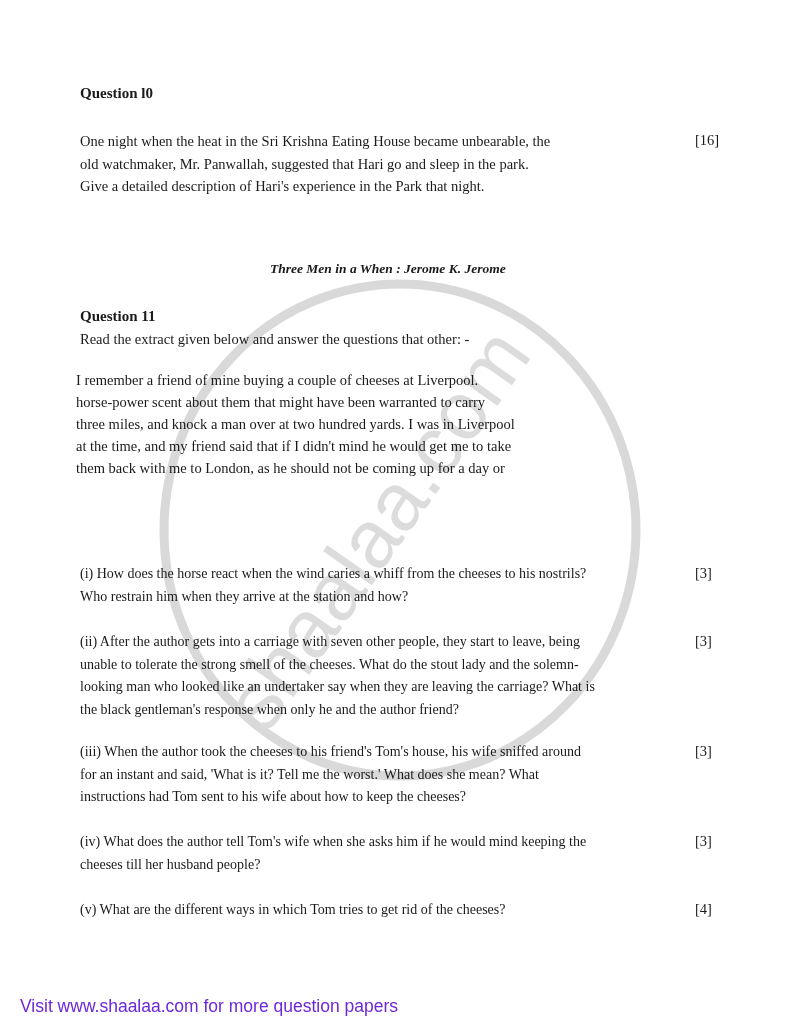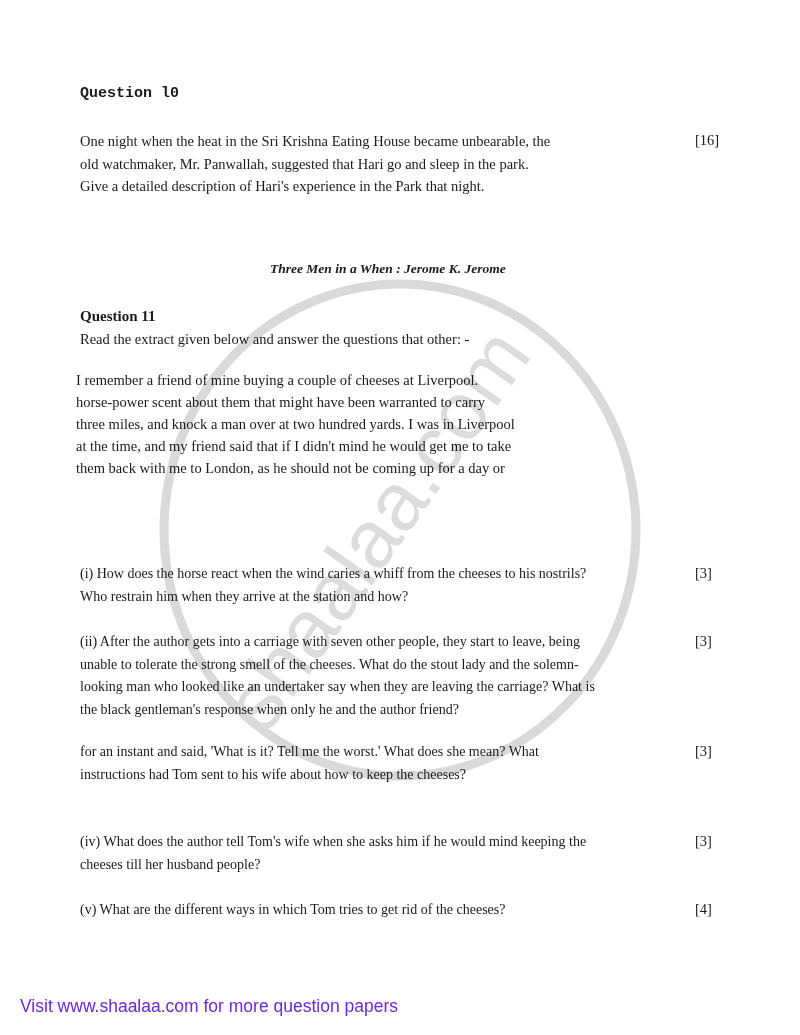--- a/index.html
+++ b/index.html
@@ -27,21 +27,21 @@
 </head>
 <body>
 
 <svg class="watermark" viewBox="0 0 490 510">
   <ellipse cx="245" cy="255" rx="236" ry="246" fill="none" stroke="#d9d9d9" stroke-width="9"></ellipse>
   <text x="245" y="270" text-anchor="middle" font-family="Liberation Sans, sans-serif" font-size="82" fill="#dcdcdc" transform="rotate(-55 245 270)">shaalaa.com</text>
 </svg>
 
 <div class="content">
 
-  <div class="abs qtitle" style="left:80px; top:85px;font-family:Liberation Mono, monospace;">Question l0</div>
+  <div class="abs qtitle" style="left:80px; top:85px;">Question l0</div>
   <div class="abs para" style="left:80px; top:130px;">
     <span class="line">One night when the heat in the Sri Krishna Eating House became unbearable, the</span>
     <span class="line">old watchmaker, Mr. Panwallah, suggested that Hari go and sleep in the park.</span>
     <span class="line">Give a detailed description of Hari's experience in the Park that night.</span>
   </div>
   <div class="marks" style="top:132px;">[16]</div>
 
   <div class="abs heading" style="left:270px; top:261px;">Three Men in a When : Jerome K. Jerome</div>
 
   <div class="abs qtitle" style="left:80px; top:308px;">Question 11</div>
@@ -63,20 +63,21 @@
 
   <div class="abs para" style="left:80px; top:631px; font-size:14px;">
     <span class="line">(ii) After the author gets into a carriage with seven other people, they start to leave, being</span>
     <span class="line">unable to tolerate the strong smell of the cheeses. What do the stout lady and the solemn-</span>
     <span class="line">looking man who looked like an undertaker say when they are leaving the carriage? What is</span>
     <span class="line">the black gentleman's response when only he and the author friend?</span>
   </div>
   <div class="marks" style="top:633px;">[3]</div>
 
   <div class="abs para" style="left:80px; top:741px; font-size:14px;">
+    <span class="line">(iii) When the author took the cheeses to his friend's Tom's house, his wife sniffed around</span>
     <span class="line">for an instant and said, 'What is it? Tell me the worst.' What does she mean? What</span>
     <span class="line">instructions had Tom sent to his wife about how to keep the cheeses?</span>
   </div>
   <div class="marks" style="top:743px;">[3]</div>
 
   <div class="abs para" style="left:80px; top:831px; font-size:14px;">
     <span class="line">(iv) What does the author tell Tom's wife when she asks him if he would mind keeping the</span>
     <span class="line">cheeses till her husband people?</span>
   </div>
   <div class="marks" style="top:833px;">[3]</div>

